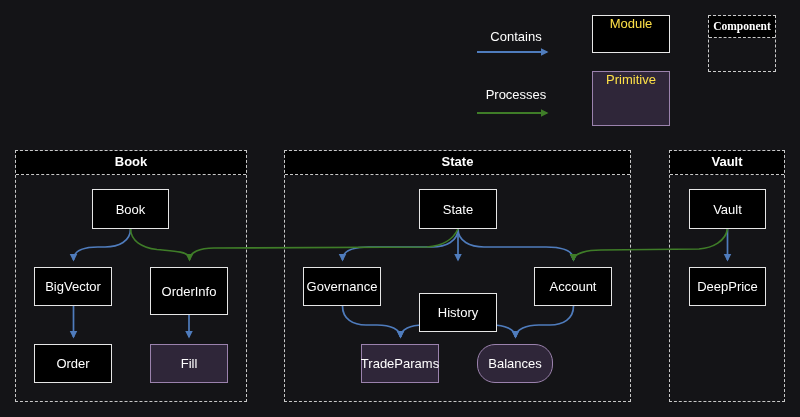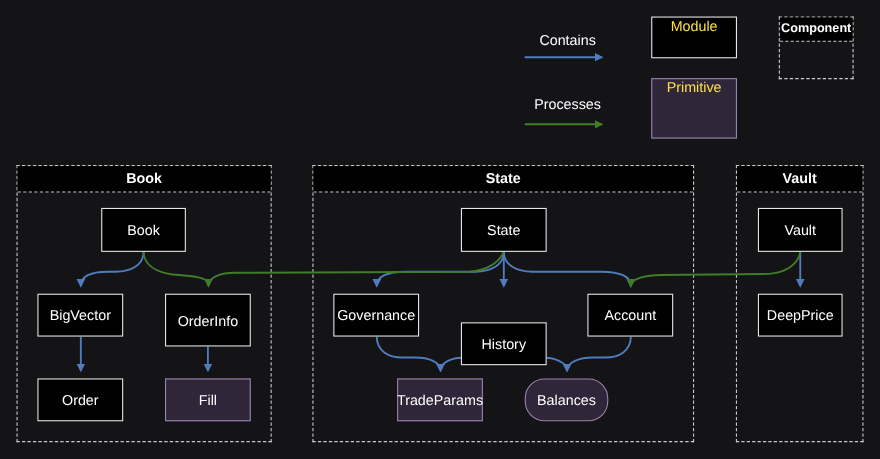--- a/index.html
+++ b/index.html
@@ -15,21 +15,21 @@
   .legend-label{
     position:absolute;width:80px;text-align:center;font-size:13px;color:#fff;
   }
   .sample-box{
     position:absolute;box-sizing:border-box;display:flex;align-items:flex-start;justify-content:center;
     font-size:13px;color:#fde047;
   }
   .module-style{background:#000;border:1.5px solid #e8e8e8;}
   .primitive-style{background:#2f2639;border:1.5px solid #9b82ad;}
   .component-sample{
-    position:absolute;box-sizing:border-box;border:1.5px dashed #cccccc;background:transparent;
+    position:absolute;box-sizing:border-box;border:1.5px dashed #cccccc;background:transparent;font-family:Liberation Serif, serif;
   }
   .component-title{
     box-sizing:border-box;width:100%;height:22px;line-height:20px;text-align:center;
     font-size:11.5px;font-weight:bold;color:#fff;border-bottom:1.5px dashed #cccccc;background:#000;
   }
   .cluster{
     position:absolute;box-sizing:border-box;border:1.5px dashed #c8c8c8;background:transparent;z-index:1;
   }
   .cluster-title{
     box-sizing:border-box;width:100%;height:24px;line-height:22px;text-align:center;

